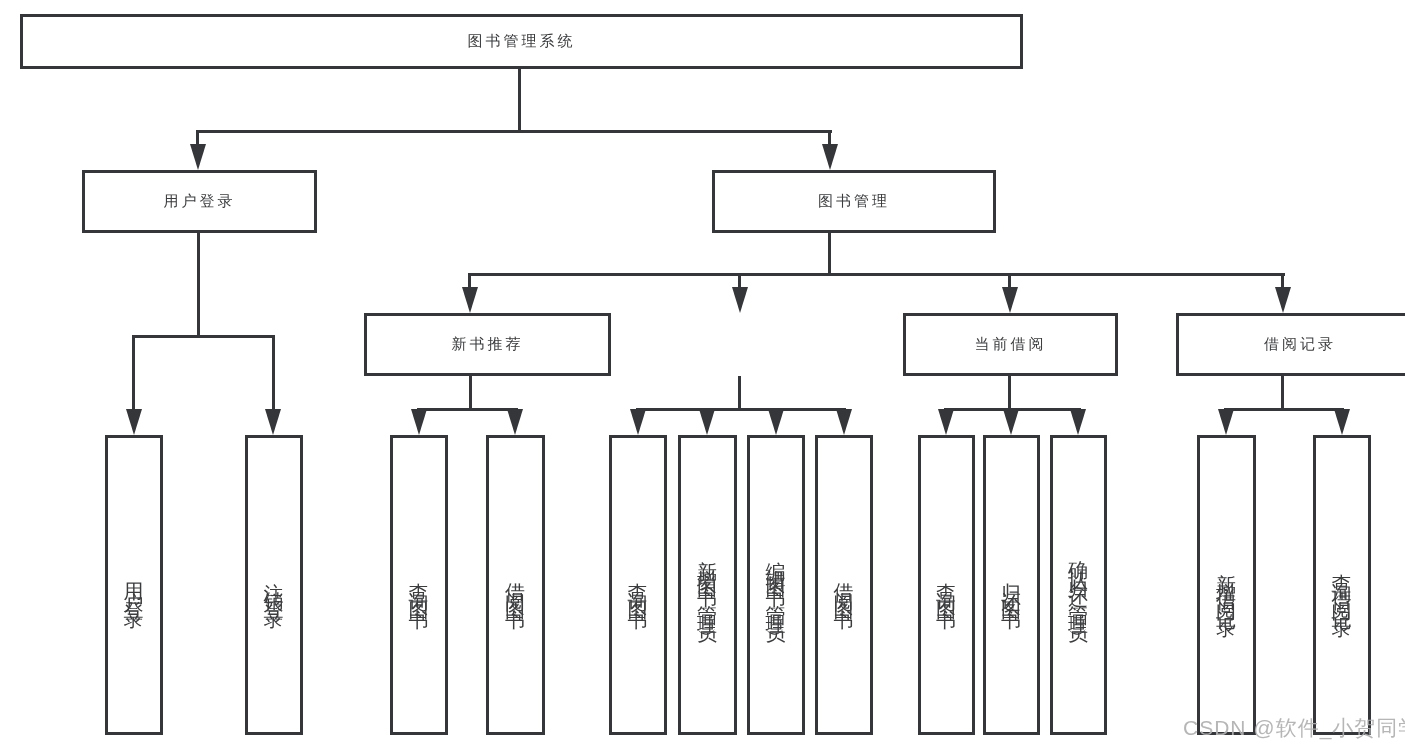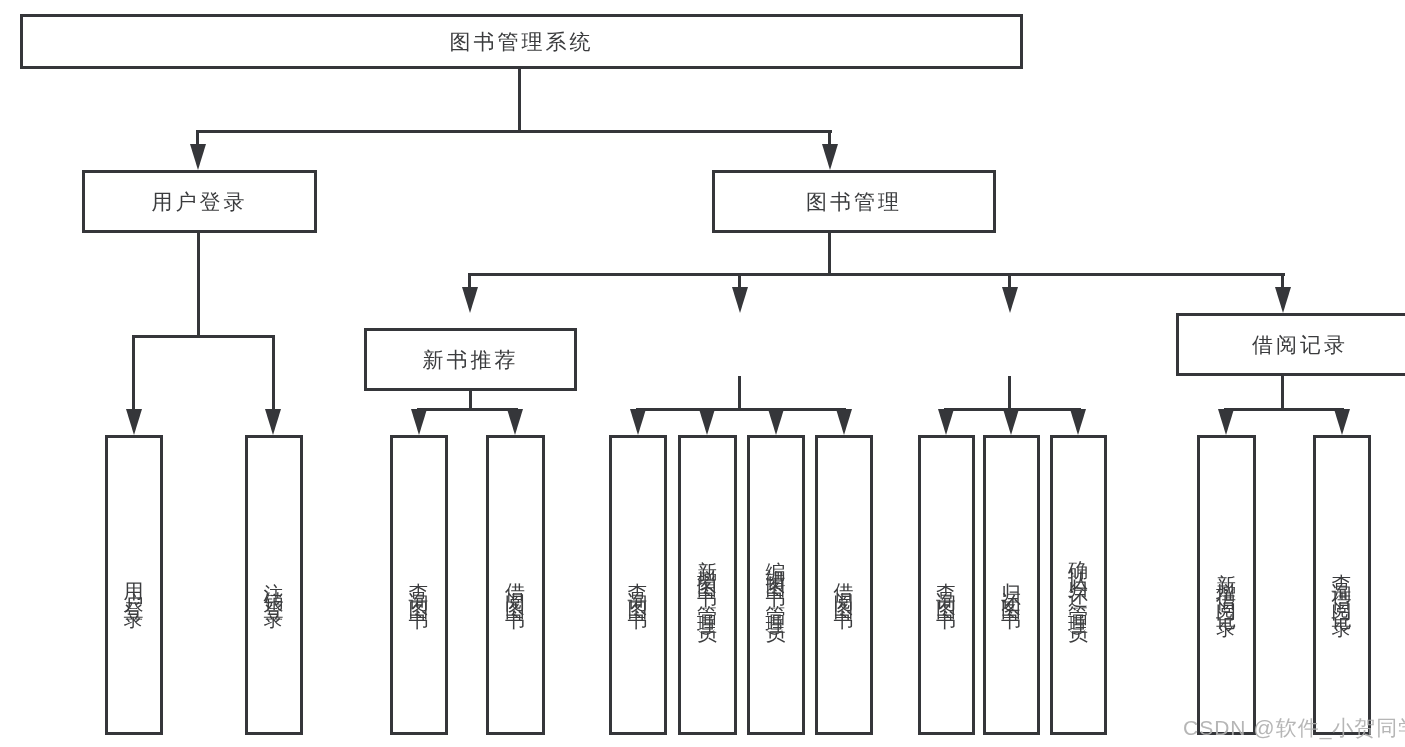--- a/index.html
+++ b/index.html
@@ -14,21 +14,21 @@
   .hbox,.vbox{
     position:absolute;
     box-sizing:border-box;
     border:3px solid #35363a;
     background:#ffffff;
     display:flex;align-items:center;justify-content:center;
     color:#3b3c3e;
   }
   .hbox{
     height:63px;
-    font-size:21px;
+    font-size:15px;
     letter-spacing:3px;
     white-space:nowrap;
   }
   .root{
     left:20px;top:14px;width:1003px;height:55px;
   }
   .vbox{
     top:435px;height:300px;
     font-size:20px;
   }
@@ -115,22 +115,25 @@
     <span>图书管理系统</span>
   </div>
 
   <div class="hbox" style="left:82px;top:170px;width:235px">
     <span>用户登录</span>
   </div>
   <div class="hbox" style="left:712px;top:170px;width:284px">
     <span>图书管理</span>
   </div>
 
-  <div class="hbox" style="left:364px;top:328px;width:213px">
+  <div class="hbox" style="left:364px;top:313px;width:247px">
     <span>新书推荐</span>
+  </div>
+  <div class="hbox" style="left:903px;top:313px;width:215px">
+    <span>当前借阅</span>
   </div>
   <div class="hbox" style="left:1176px;top:313px;width:248px">
     <span>借阅记录</span>
   </div>
 
   <div class="vbox" style="left:105px;width:58px">
     <span class="vtext">用户登录</span>
   </div>
   <div class="vbox" style="left:245px;width:58px">
     <span class="vtext">注销登录</span>

